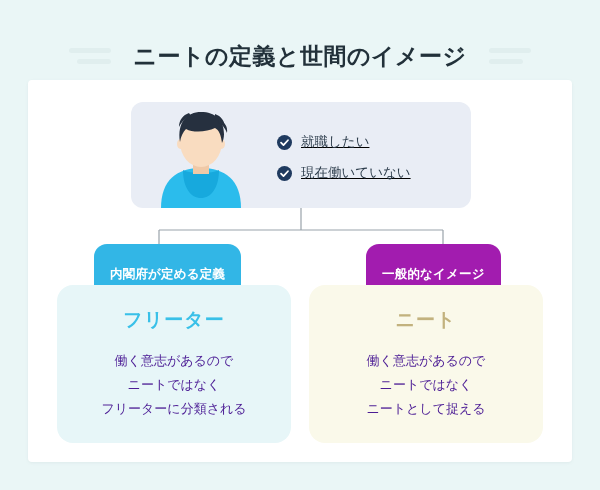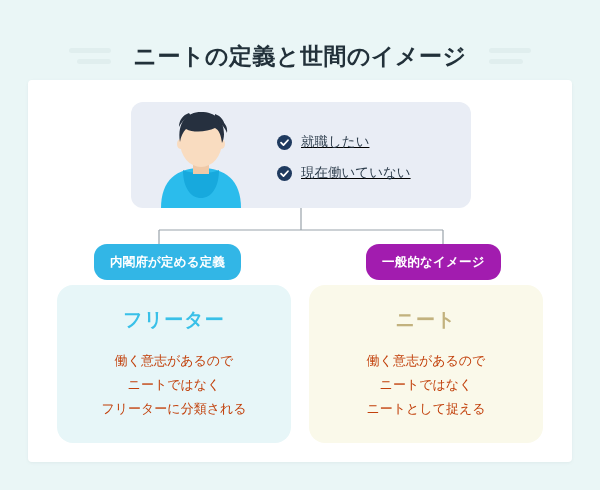--- a/index.html
+++ b/index.html
@@ -121,21 +121,21 @@
     position: absolute;
     height: 36px;
     border-radius: 13px;
     color: #ffffff;
     font-size: 12.5px;
     font-weight: bold;
     display: flex;
     align-items: center;
     justify-content: center;
     white-space: nowrap;
-    padding: 0 16px;
+    padding: 12px 16px;
     letter-spacing: .2px;
   }
   .badge-left {
     left: 66px;
     top: 164px;
     background: #32b6e6;
   }
   .badge-right {
     left: 338px;
     top: 164px;
@@ -165,21 +165,21 @@
     font-size: 19px;
     font-weight: bold;
     letter-spacing: 1px;
     margin-bottom: 16px;
   }
   .card-left .card-heading { color: #39c0e8; }
   .card-right .card-heading { color: #c2b27e; }
   .card-body {
     font-size: 13px;
     line-height: 1.85;
-    color: #c2410c;
+    color: #4c1d95;
   }
   .card-body div { white-space: nowrap; }
 </style>
 </head>
 <body>
 
 <div class="header">
   <div class="deco left">
     <span></span>
       <span></span>

